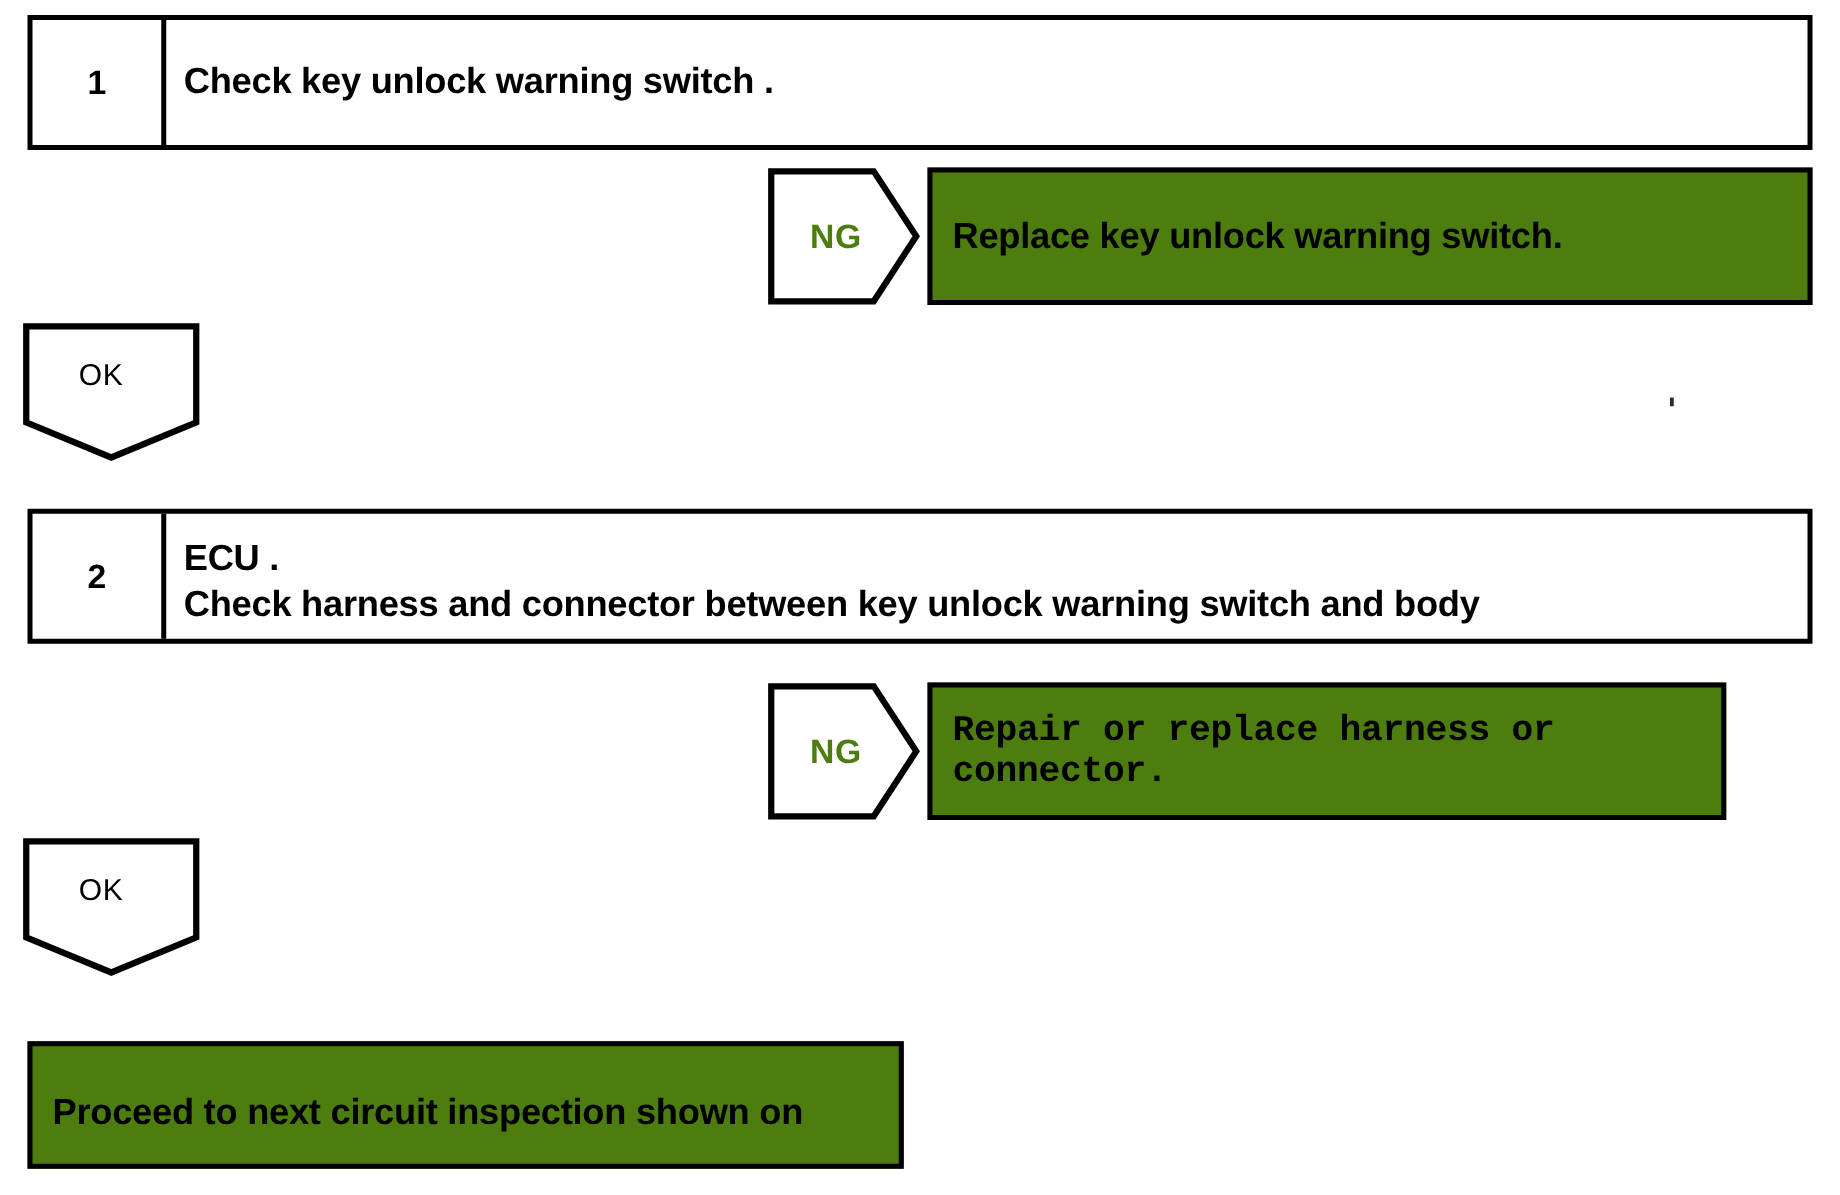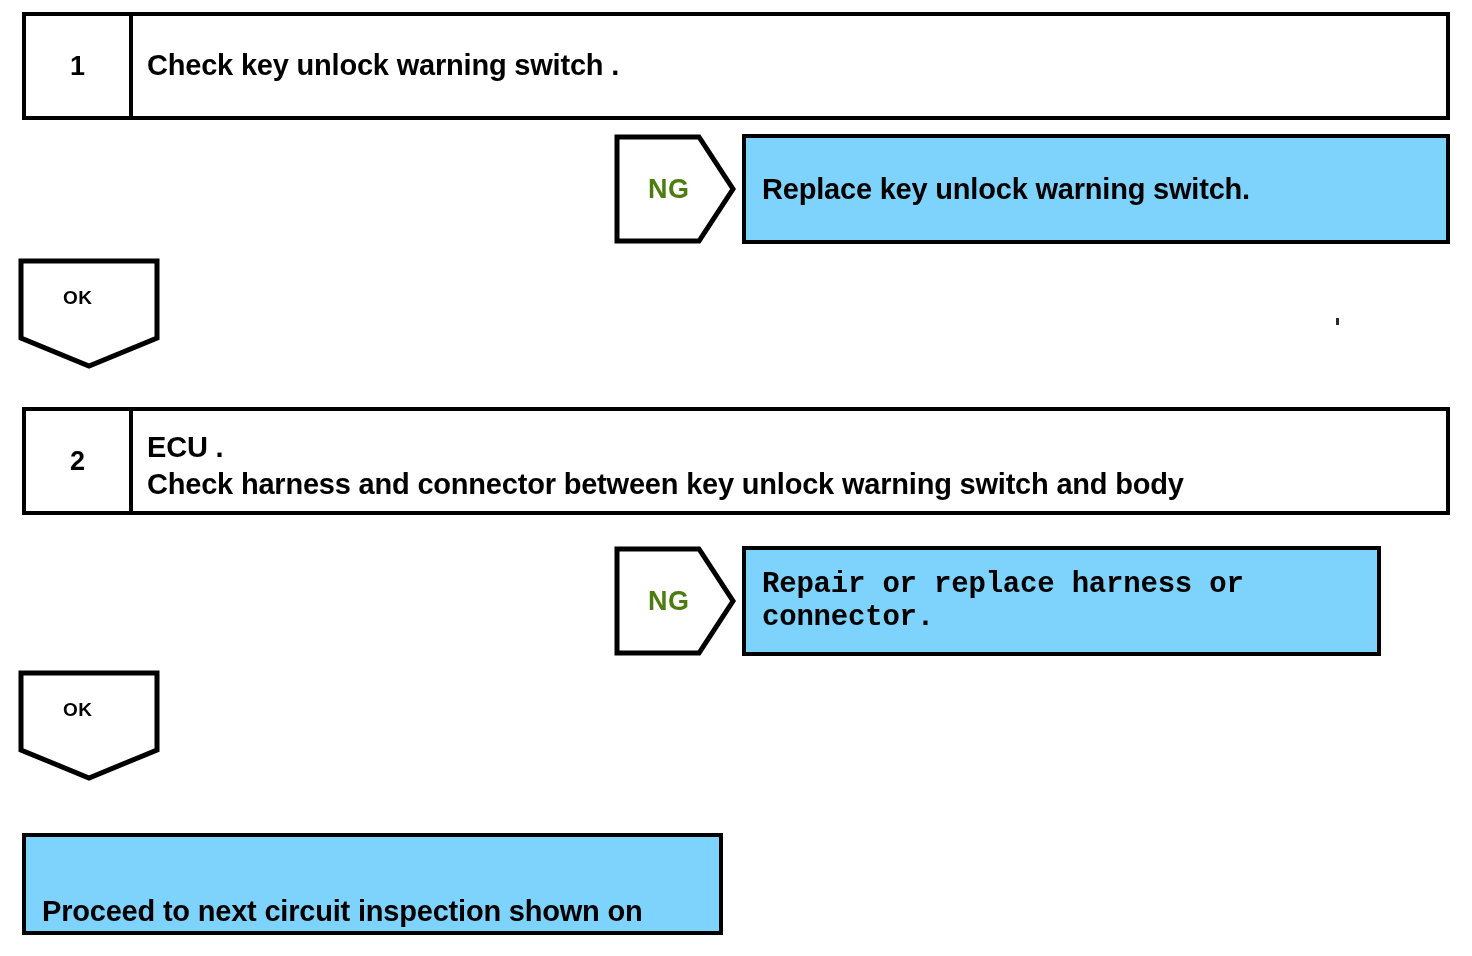--- a/index.html
+++ b/index.html
@@ -55,31 +55,31 @@
   .step-text.two-line {
     align-items: flex-start;
     padding-top: 18px;
   }
 
   
   .result-box {
     position: absolute;
     box-sizing: border-box;
     border: 4px solid #000000;
-    background: #7dd3fc;
+    background: #4d7c0f;
     display: flex;
     align-items: center;
     padding: 0 16px;
     font-size: 29px;
     font-weight: bold;
     color: #000000;
     letter-spacing: -0.2px;
   }
   .result-box.top-align {
-    align-items: flex-end;
+    align-items: center;
     padding-top: 14px;
     line-height: 1.3;
   }
 
   
   .ng-arrow {
     position: absolute;
   }
   .ng-arrow svg {
     display: block;
@@ -94,22 +94,22 @@
 
   
   .ok-arrow {
     position: absolute;
   }
   .ok-arrow svg {
     display: block;
   }
   .ok-label {
     position: absolute;
-    font-size: 19px;
-    font-weight: bold;
+    font-size: 24px;
+    font-weight: normal;
     color: #000000;
     letter-spacing: 0.5px;
   }
 
   
   .speck {
     position: absolute;
     width: 3px;
     height: 7px;
     background: #2b2b2b;

